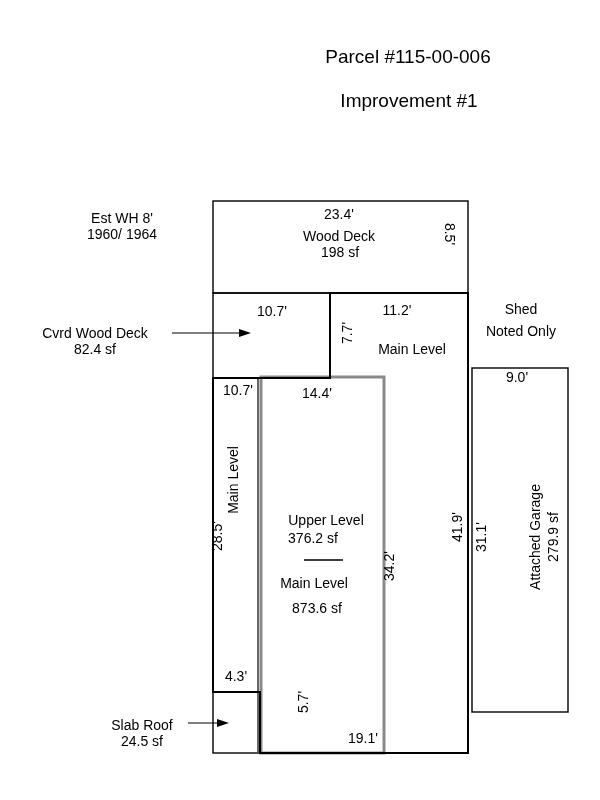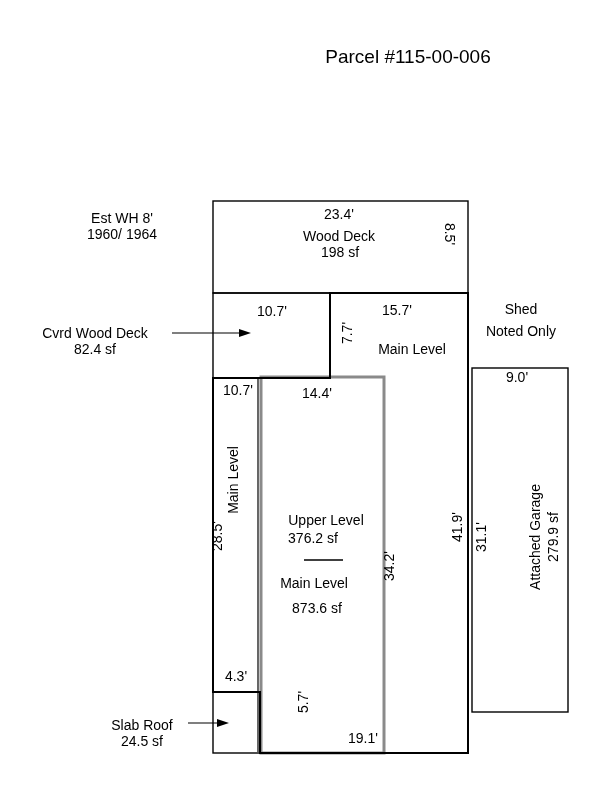--- a/index.html
+++ b/index.html
@@ -57,20 +57,21 @@
       <polygon points="251,333 239,329 239,337" fill="#000"></polygon>
     </g>
 
     <g>
       <line x1="188" y1="723" x2="221" y2="723" stroke="#000" stroke-width="1.2"></line>
       <polygon points="229,723 217,719 217,727" fill="#000"></polygon>
     </g>
   </svg>
 
   <div class="title" style="left:408px;top:57px;">Parcel #115-00-006</div>
+  <div class="title" style="left:409px;top:101px;">Improvement #1</div>
 
   <div class="block lh15" style="left:122px;top:226px;text-align:center;">
     <div>Est WH 8'</div>
     <div>1960/ 1964</div>
   </div>
 
   <div class="block lh15" style="left:95px;top:341px;">
     <div>Cvrd Wood Deck</div>
     <div>82.4 sf</div>
   </div>
@@ -84,21 +85,21 @@
     <div>Shed</div>
     <div>Noted Only</div>
   </div>
 
   <div class="lbl" style="left:339px;top:214px;">23.4'</div>
   <div class="lbl" style="left:339px;top:236px;">Wood Deck</div>
   <div class="lbl" style="left:340px;top:252px;">198 sf</div>
   <div class="lbl rot-cw" style="left:450px;top:234px;">8.5'</div>
 
   <div class="lbl" style="left:272px;top:311px;">10.7'</div>
-  <div class="lbl" style="left:397px;top:310px;">15.7'</div>
+  <div class="lbl" style="left:397px;top:310px;">11.2'</div>
   <div class="lbl rot-ccw" style="left:347px;top:333px;">7.7'</div>
   <div class="lbl" style="left:412px;top:349px;">Main Level</div>
 
   <div class="lbl" style="left:517px;top:377px;">9.0'</div>
   <div class="lbl rot-ccw" style="left:481px;top:537px;">31.1'</div>
   <div class="block rot-ccw" style="left:544px;top:537px;">
     <div>Attached Garage</div>
     <div>279.9 sf</div>
   </div>
 

